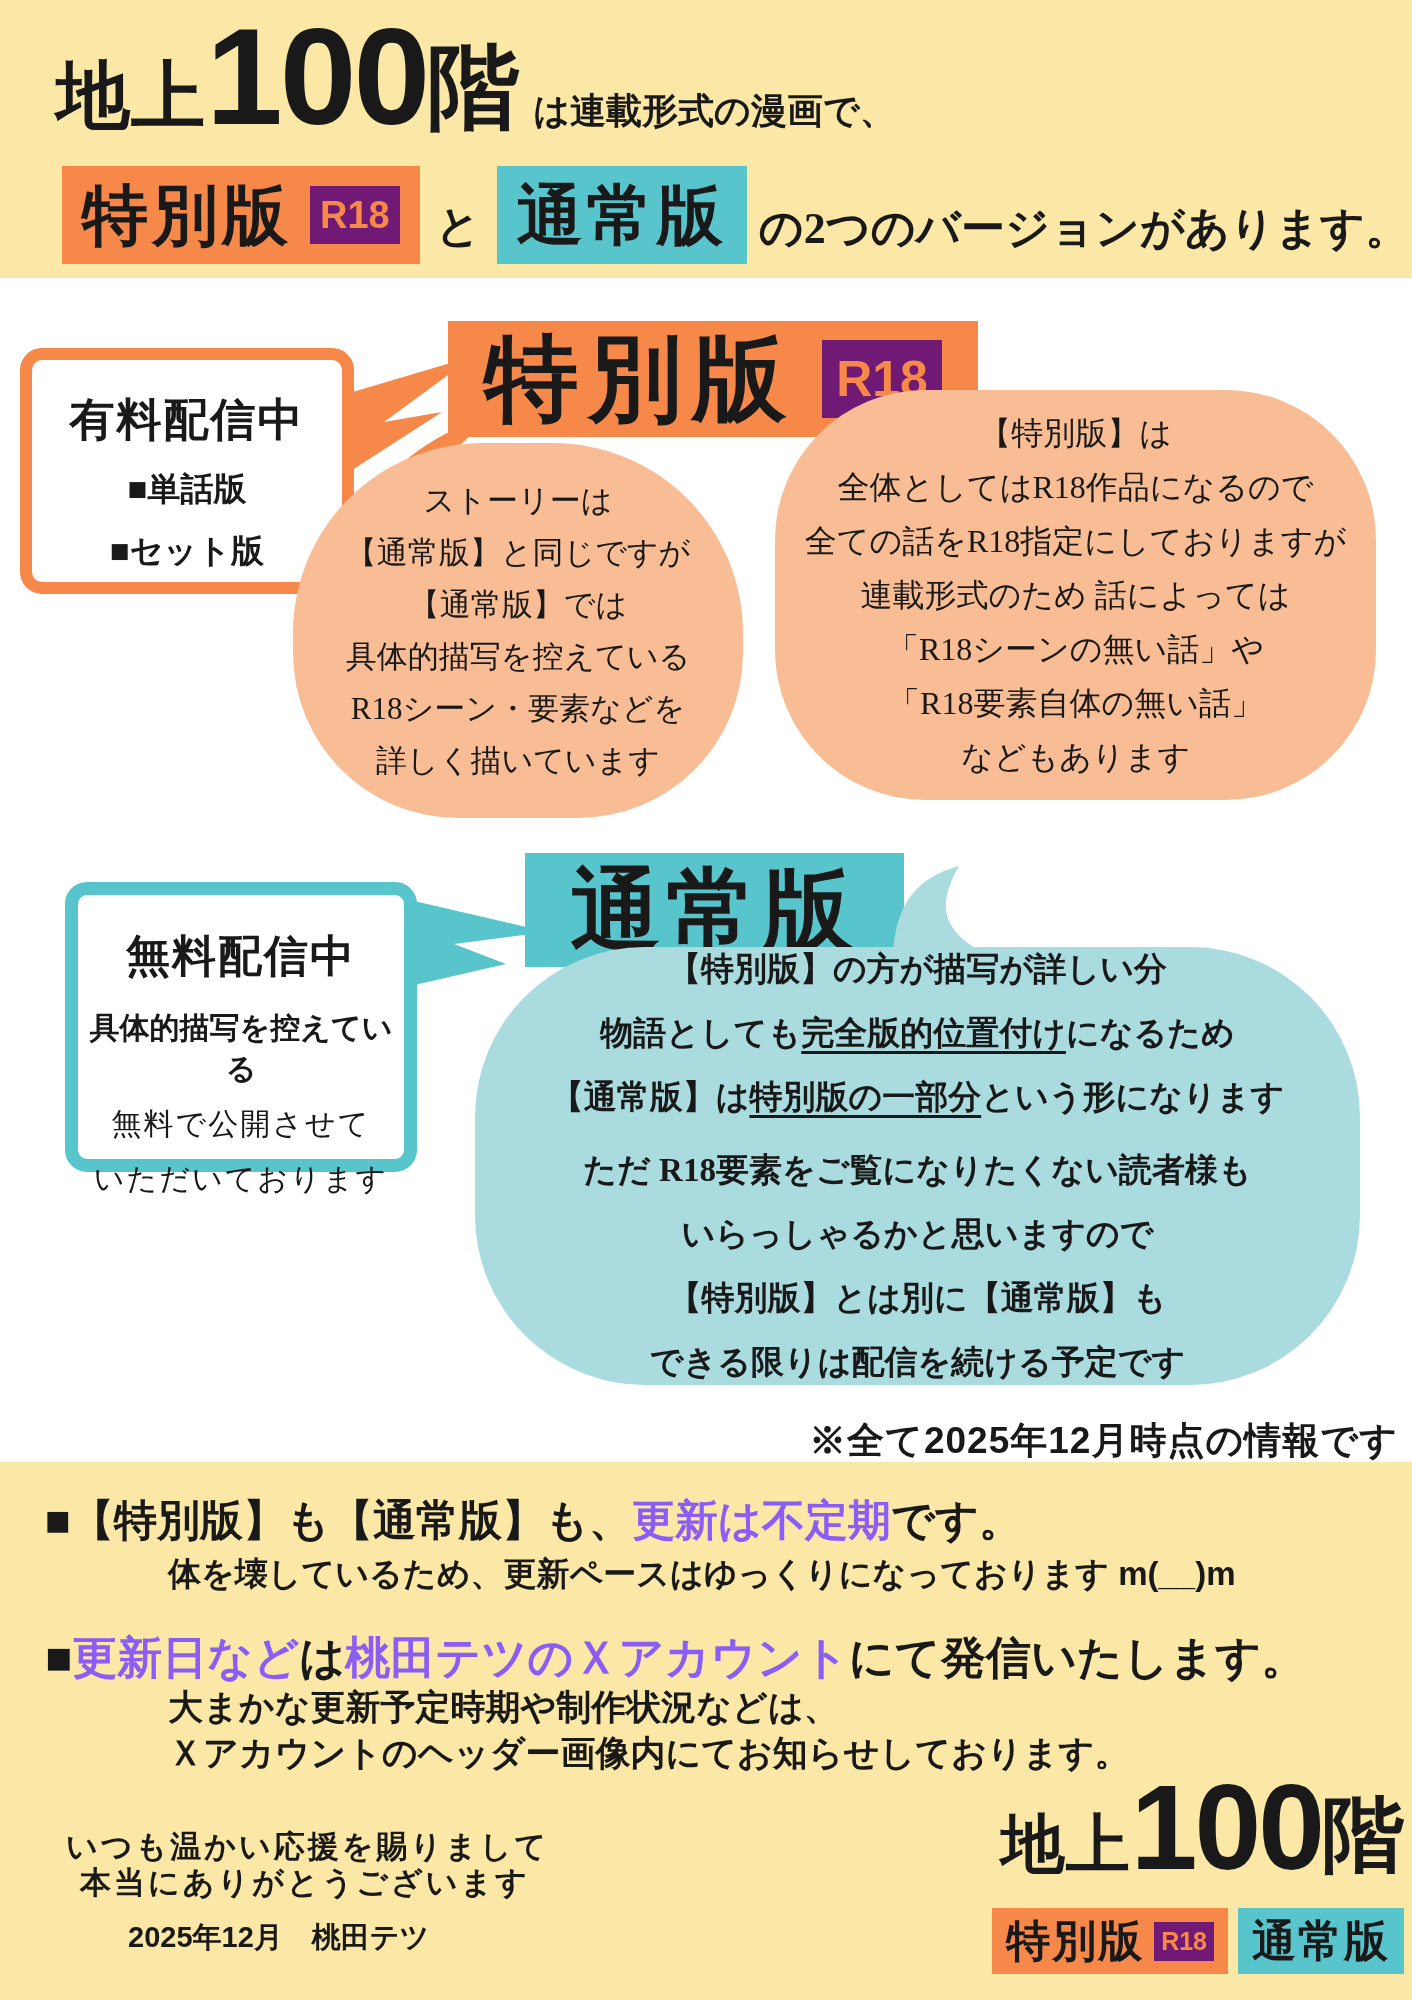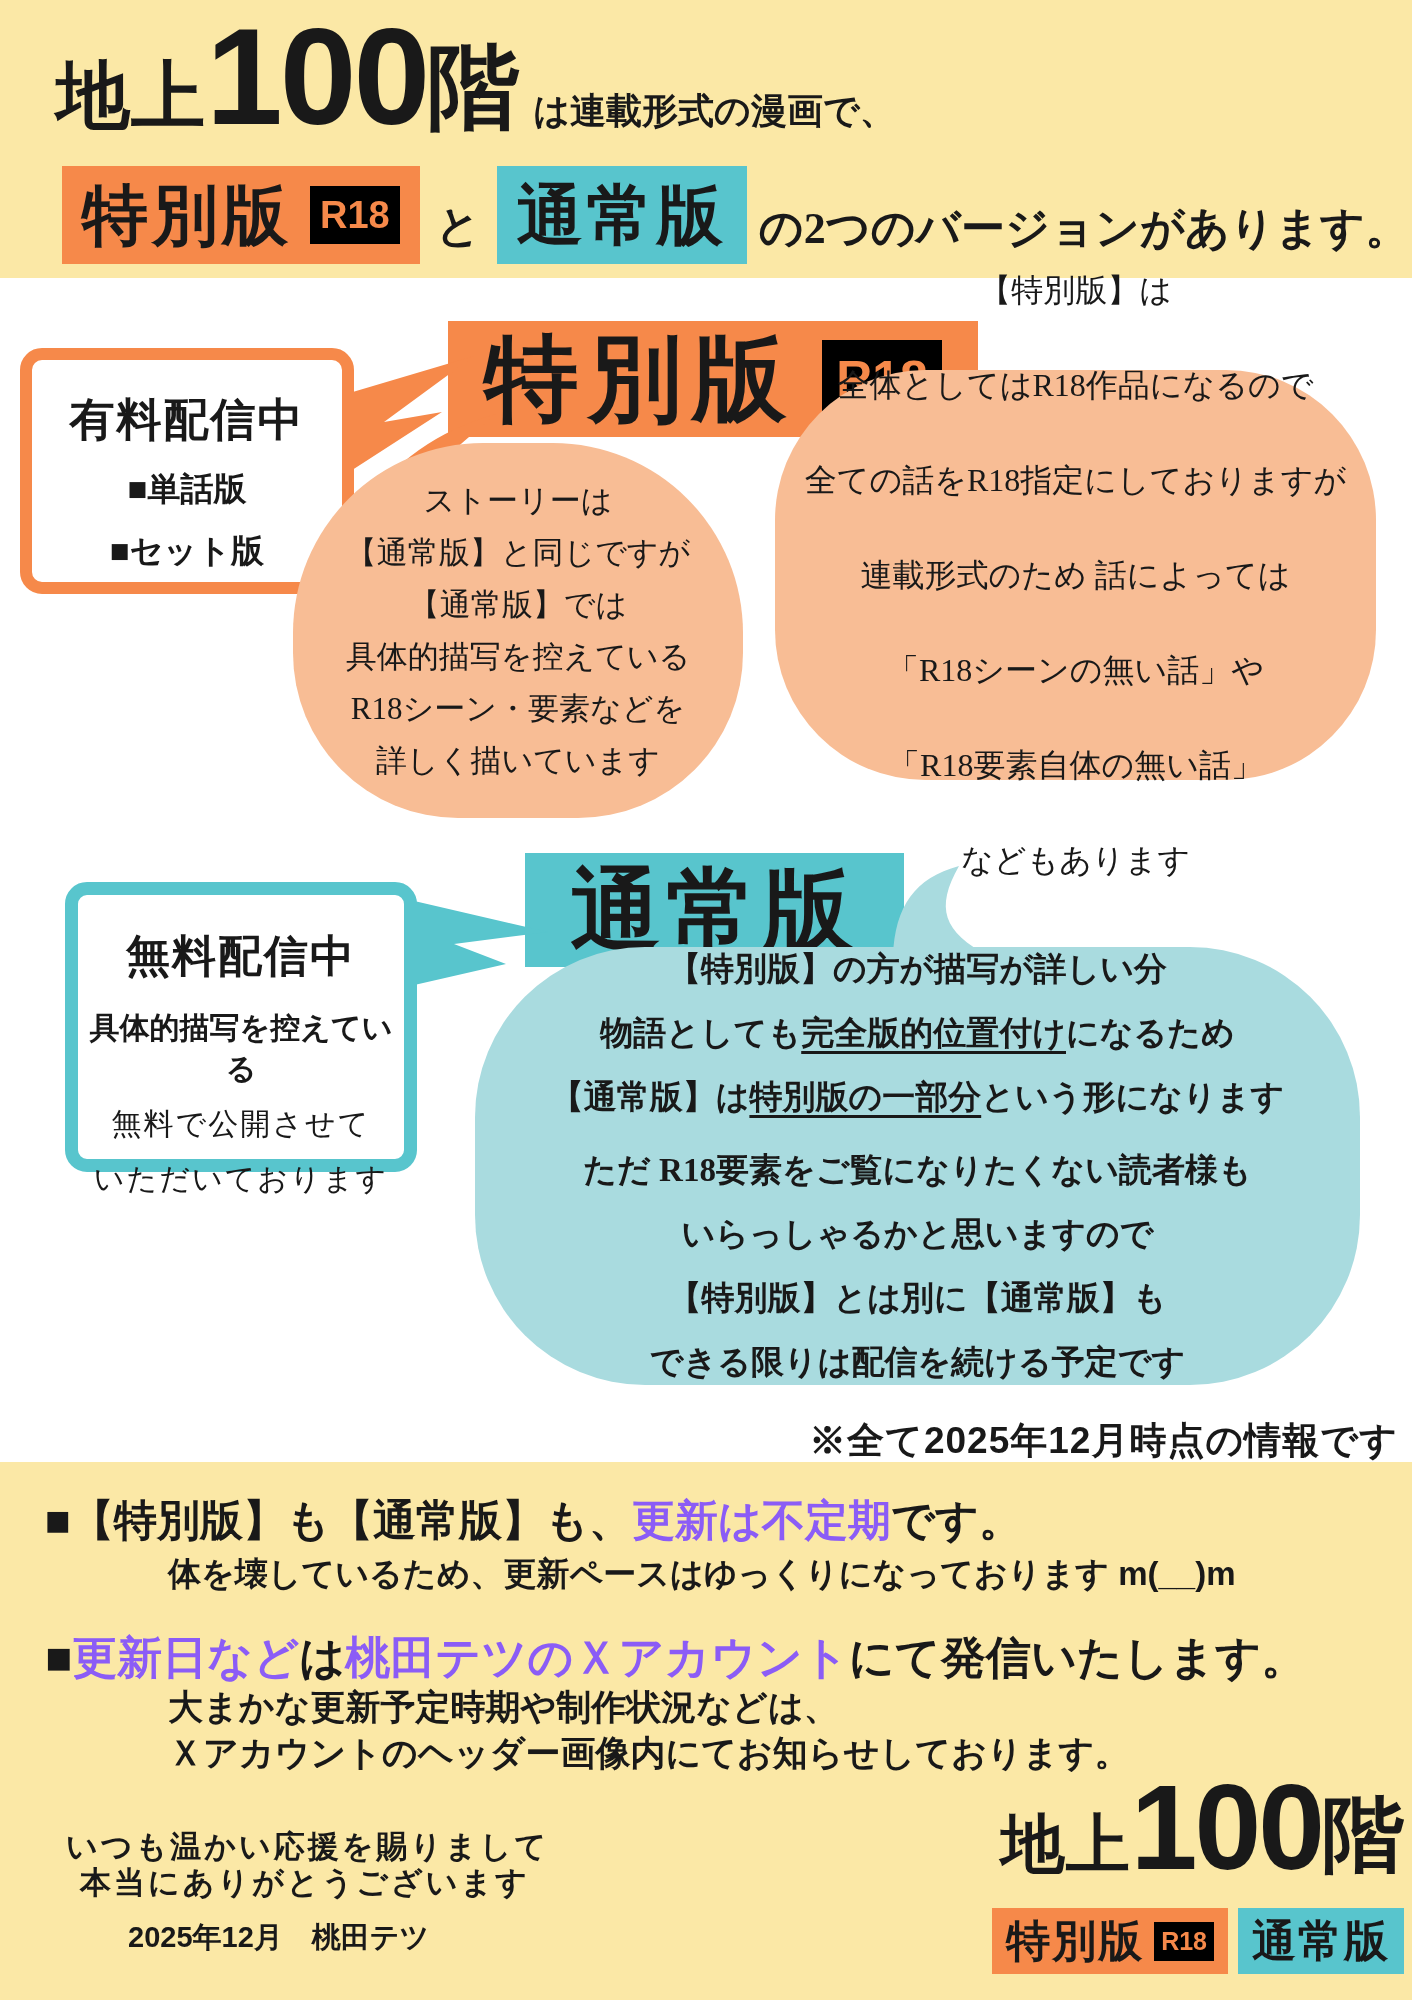--- a/index.html
+++ b/index.html
@@ -21,21 +21,21 @@
   .title-row .logo-num  { font-size:138px; }
   .title-row .logo-post { font-size:92px; }
   .title-after { font-size:36px; font-weight:700; margin-left:14px; padding-bottom:4px; }
 
   
   .row2 { position:absolute; left:62px; top:166px; display:flex; align-items:flex-end; white-space:nowrap; }
   .chip { display:flex; align-items:center; height:98px; padding:0 20px; box-sizing:border-box; }
   .chip-special { background:#f6894a; gap:18px; }
   .chip-normal  { background:#58c5cd; }
   .chip-text { font-size:66px; font-weight:900; letter-spacing:4px; line-height:1; }
-  .r18-badge { background:#000000; color:#f6894a; font-weight:900; line-height:1; }
+  .r18-badge { background:#701a75; color:#f6894a; font-weight:900; line-height:1; }
   .r18-badge.small { font-size:38px; padding:10px 10px; }
   .row2-and  { font-size:44px; font-weight:700; margin:0 16px; padding-bottom:8px; }
   .row2-tail { font-size:44px; font-weight:700; margin-left:12px; padding-bottom:6px; }
 
   
   .sp-header {
     position:absolute; left:448px; top:321px; width:530px; height:116px; background:#f6894a;
     display:flex; align-items:center; justify-content:center; gap:26px;
   }
   .sp-header-text { font-size:94px; font-weight:900; letter-spacing:10px; line-height:1; }
@@ -54,22 +54,22 @@
   .wb-b { left:65px; top:882px; width:352px; height:290px; border:13px solid #58c5cd; }
   .wb-b-title { font-size:44px; font-weight:900; margin-top:32px; letter-spacing:2px; }
   .wb-b-line1 { font-size:30px; font-weight:800; margin-top:22px; }
   .wb-b-line  { font-size:30px; font-weight:400; margin-top:14px; letter-spacing:2px; }
 
   
   .pb { position:absolute; background:#f8bd95; display:flex; flex-direction:column; justify-content:center;
         text-align:center; font-family:"Liberation Serif",serif; }
   .pb-l { left:293px; top:443px; width:450px; height:375px; border-radius:190px 190px 165px 165px;
           font-size:31px; line-height:52px; }
-  .pb-r { left:775px; top:370px; width:601px; height:410px; border-radius:150px;
-          font-size:32px; line-height:54px;gap:41px; }
+  .pb-r { left:775px; top:390px; width:601px; height:410px; border-radius:150px;
+          font-size:32px; line-height:54px; }
   .cy  { position:absolute; left:475px; top:947px; width:885px; height:438px; background:#a9dbdf;
          border-radius:170px; display:flex; flex-direction:column; justify-content:center;
          text-align:center; font-family:"Liberation Serif",serif; font-weight:700;
          font-size:33px; line-height:55px;gap:9px; }
   .cy-gap { height:24px; }
   .ul { text-decoration:underline; text-decoration-thickness:3px; text-underline-offset:7px; }
   .tail { position:absolute; }
 
   
   .note { position:absolute; right:14px; top:1416px; font-size:37px; font-weight:800; letter-spacing:1px; }

